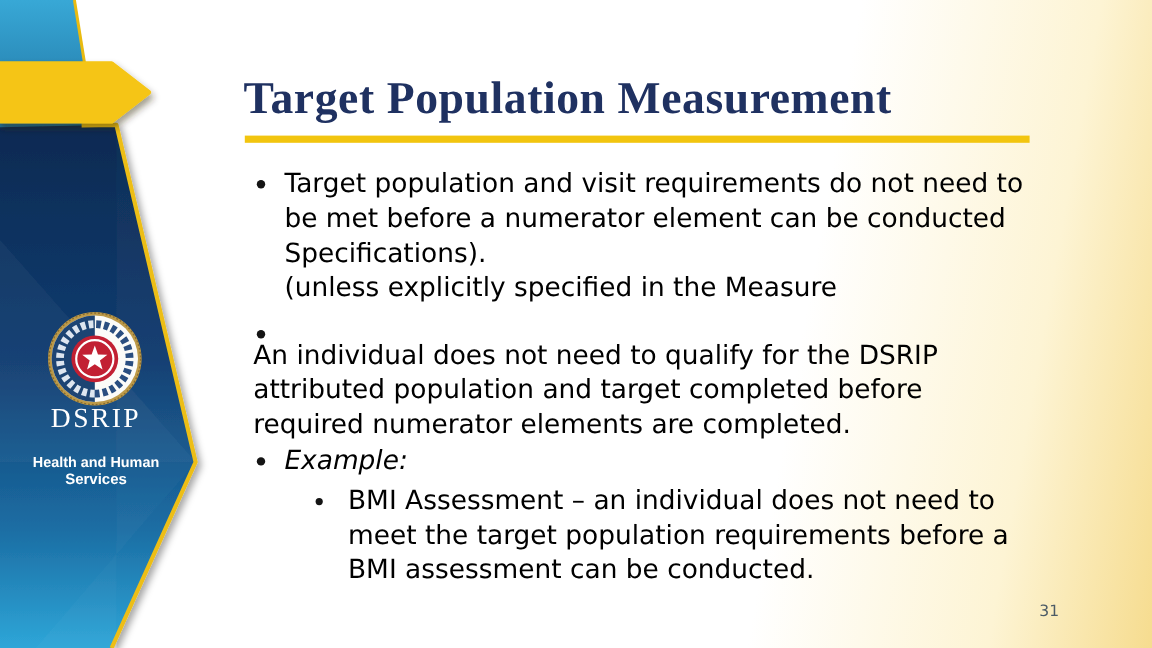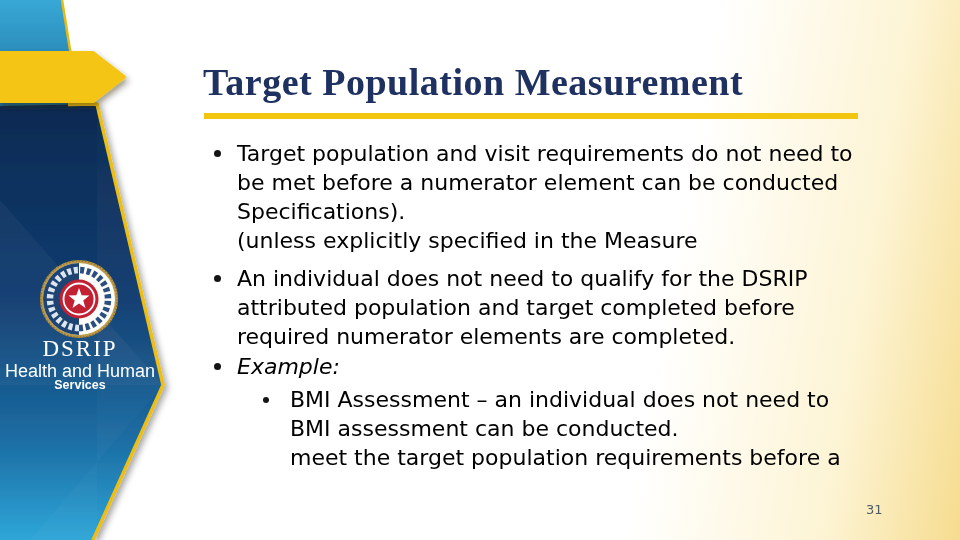--- a/index.html
+++ b/index.html
@@ -5,35 +5,35 @@
   html,body{margin:0;padding:0;background:#222;}
   .slide{
     position:relative;width:960px;height:540px;overflow:hidden;
     background:linear-gradient(100deg,#ffffff 68%,#fdf4d4 87%,#f6dc8f 100%);
     font-family:"DejaVu Sans",sans-serif;
   }
   svg{display:block;}
   .deco{position:absolute;left:0;top:0;z-index:1;}
   .logo-text{position:absolute;left:4px;top:337px;width:152px;text-align:center;color:#ffffff;z-index:2;}
   .logo-texas{font-family:"Liberation Serif",serif;font-size:23px;line-height:24px;letter-spacing:2px;}
-  .logo-sub{font-family:"Liberation Sans",sans-serif;font-weight:normal;font-size:18px;line-height:14px;margin-top:3px;}
+  .logo-sub{font-family:"Liberation Sans",sans-serif;font-weight:bold;font-size:12px;line-height:14px;margin-top:17px;}
   .logo-sub2{font-family:"Liberation Sans",sans-serif;font-weight:bold;font-size:12.5px;line-height:14px;}
   .title{
     position:absolute;left:203px;top:60px;width:720px;z-index:2;
     font-family:Liberation Serif, serif;font-weight:bold;font-size:38px;line-height:45px;
     letter-spacing:.5px;color:#1F3161;white-space:nowrap;
   }
   .title-underline{position:absolute;left:204px;top:113px;width:654px;height:6px;background:#F2C50F;z-index:2;}
   .content{position:absolute;left:211px;top:139px;width:735px;z-index:2;color:#000;
     font-size:22px;line-height:29px;}
   .bullet{display:flex;}
   .bullet .dot{flex:0 0 auto;width:7px;height:7px;border-radius:50%;background:#141414;margin:11px 16px 0 3px;}
   .bullet.l2{margin-left:52px;}
   .bullet.l2 .dot{width:6px;height:6px;margin:12px 21px 0 0;}
-  .bullet.m9{margin-top:9px;}
+  .bullet.m9{margin-top:9px;flex-direction:column;}
   .bullet.m12{margin-top:1px;}
   .bullet.m4{margin-top:4px;}
   .lines.italic{font-style:italic;}
   .page-num{position:absolute;left:866px;top:502px;z-index:2;font-size:13px;color:#4C5B66;}
 </style>
 </head>
 <body>
 
 <div class="slide">
 
@@ -120,22 +120,22 @@
       <span class="dot"></span>
       <div class="lines italic">
         <div>Example:</div>
       </div>
     </div>
 
     <div class="bullet l2 m4">
       <span class="dot"></span>
       <div class="lines">
         <div>BMI Assessment – an individual does not need to</div>
+        <div>meet the target population requirements before a</div>
         <div>BMI assessment can be conducted.</div>
-        <div>meet the target population requirements before a</div>
       </div>
     </div>
 
   </div>
 
   <div class="page-num">31</div>
 
 </div>
 
 </body></html>

